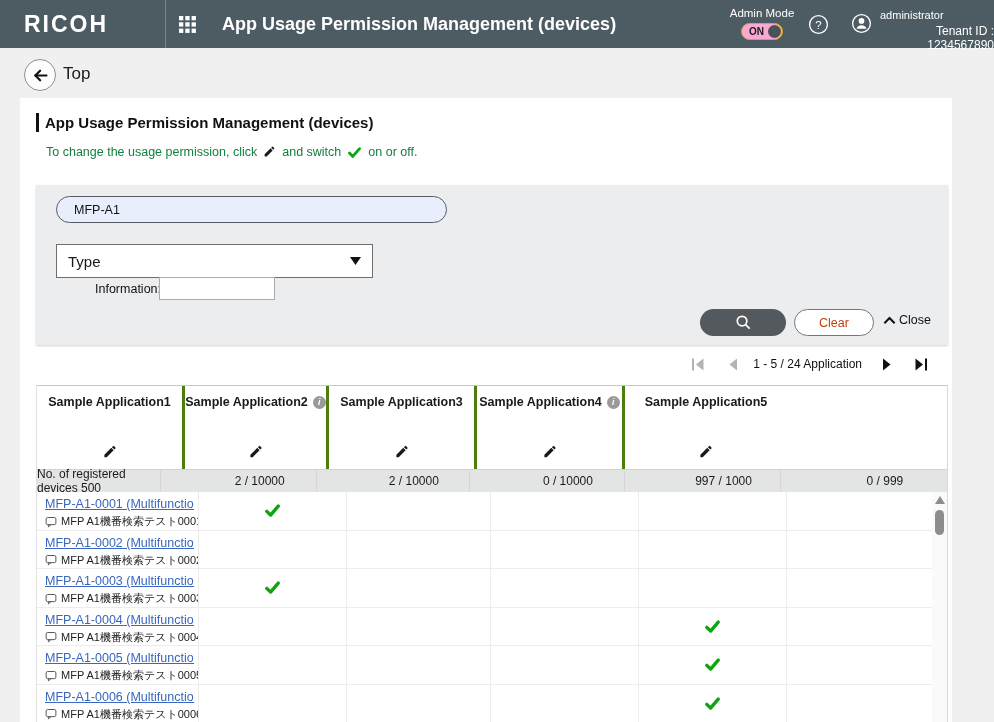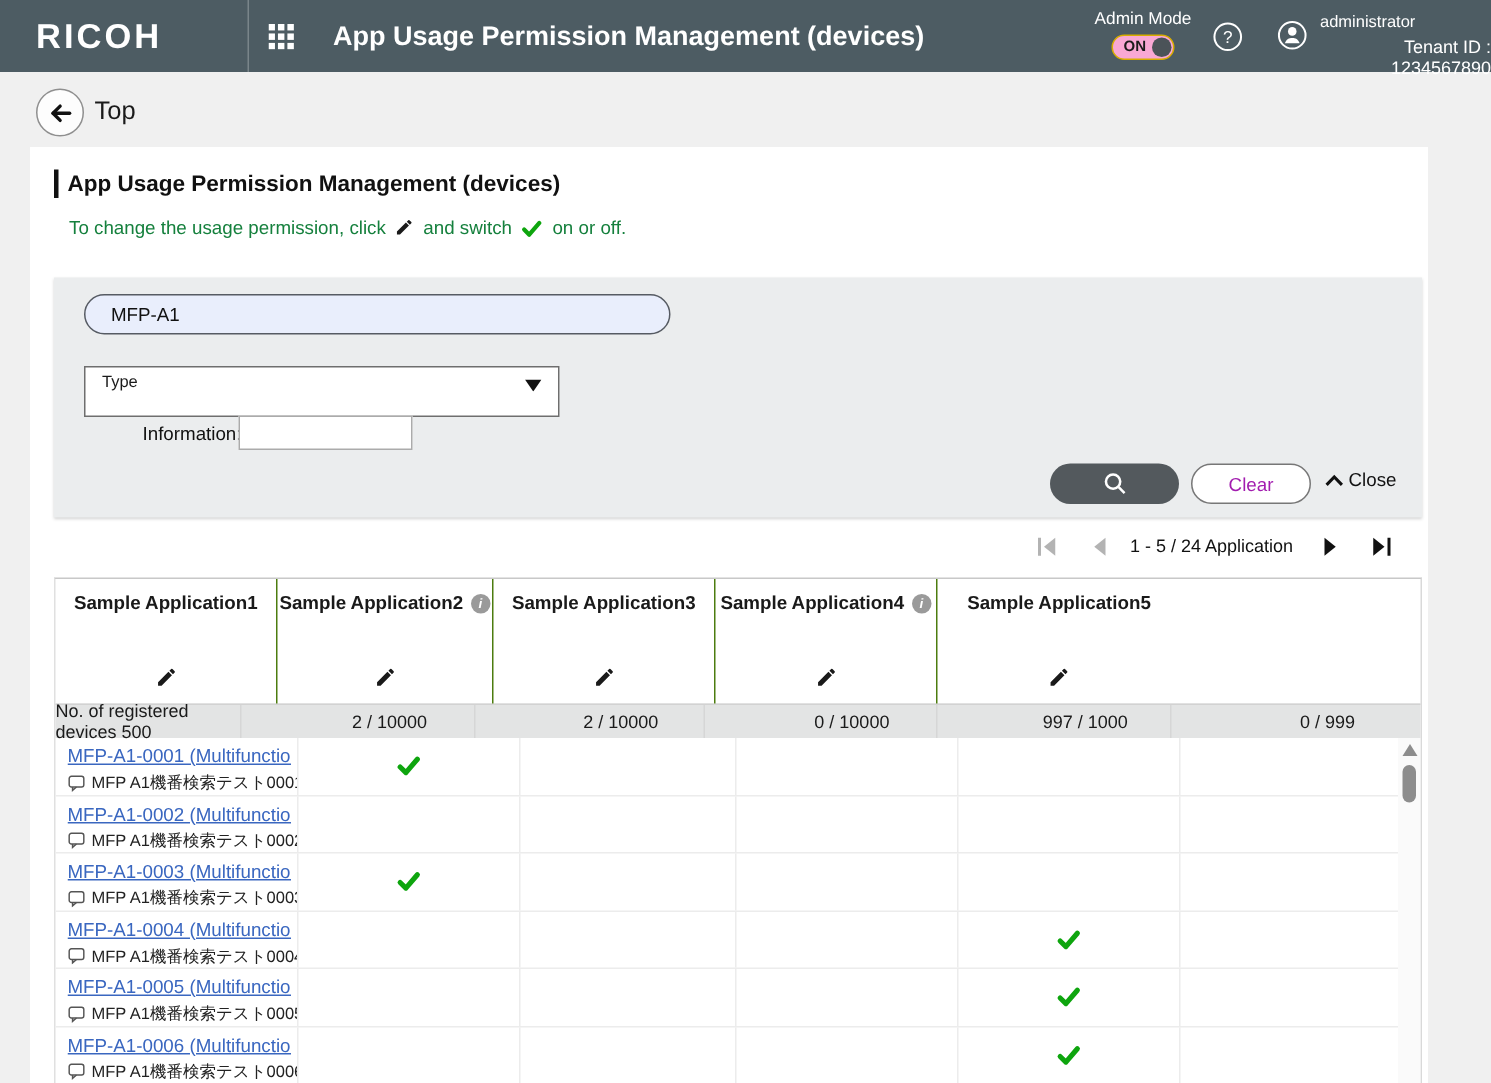--- a/index.html
+++ b/index.html
@@ -29,38 +29,38 @@
   
   .card { position:absolute; left:20px; top:98px; width:932px; height:624px; background:#fff; }
   .page-title-wrap { position:absolute; left:16px; top:15px; display:flex; align-items:center; }
   .title-bar { width:3px; height:19px; background:#111; margin-right:6px; }
   .page-title { font-size:15px; font-weight:bold; color:#111; }
   .instruction { position:absolute; left:16px; top:47px; font-size:12.5px; color:#15803d; display:flex; align-items:flex-start; gap:6px;margin-left:10px; }
 
   
   .search-panel { position:absolute; left:16px; top:87px; width:912px; height:160px; background:#ebedee; box-shadow:0 1px 2px rgba(0,0,0,.18); }
   .keyword-input { position:absolute; left:20px; top:11px; width:391px; height:27px; border-radius:14px; border:1px solid #565b63; background:#e9eefc; padding:0 17px; font-size:12.5px; color:#111; font-family:"Liberation Sans", sans-serif; outline:none; }
-  .type-select { position:absolute; left:20px; top:59px; width:317px; height:25px; background:#fff; border:1px solid #6e6e6e; display:flex; align-items:flex-end; justify-content:space-between; padding:16px 11px; font-size:11px; cursor:pointer; }
+  .type-select { position:absolute; left:20px; top:59px; width:317px; height:25px; background:#fff; border:1px solid #6e6e6e; display:flex; align-items:center; justify-content:space-between; padding:16px 11px; font-size:15px; cursor:pointer; }
   .info-label { position:absolute; left:59px; top:97px; font-size:12.5px; color:#111; }
   .info-input { position:absolute; left:123px; top:92px; width:116px; height:23px; border:1px solid #ababab; background:#fff; padding:0 6px; font-size:12.5px; font-family:"Liberation Sans", sans-serif; outline:none; }
   .search-btn { position:absolute; left:664px; top:124px; width:86px; height:27px; border:none; border-radius:14px; background:#53595d; display:flex; align-items:center; justify-content:center; cursor:pointer; }
-  .clear-btn { position:absolute; left:758px; top:124px; width:80px; height:27px; border:1px solid #777; border-radius:14px; background:#fff; font-size:12.5px; font-family:"Liberation Sans", sans-serif; color:#a21caf; cursor:pointer; }
+  .clear-btn { position:absolute; left:758px; top:124px; width:80px; height:27px; border:1px solid #777; border-radius:14px; background:#fff; font-size:12.5px; font-family:"Liberation Sans", sans-serif; color:#c2410c; cursor:pointer; }
   .close-ctl { position:absolute; left:847px; top:128px; display:flex; align-items:center; gap:3px; cursor:pointer; font-size:12.5px; color:#111; }
 
   
   .pagination { position:absolute; right:20px; top:247px; height:38px; display:flex; align-items:center; }
   .pg-btn { display:flex; align-items:center; justify-content:center; width:22px; height:22px; cursor:pointer; }
   .pg-label { font-size:12px; color:#111; margin:0 14px 0 10px; }
   .pg-gap { width:12px; }
 
   
   .perm-table { position:absolute; left:16px; top:287px; width:912px; border-top:1px solid #c8c8c8; border-left:1px solid #e0e0e0; border-right:1px solid #d9d9d9; }
   .thead-row { display:flex; height:83px; }
   .th-serial { width:162px; display:flex; align-items:center; justify-content:center; font-size:12.5px; font-weight:bold; border-right:1px solid #e0e0e0; }
-  .th-app { position:relative; text-align:center; padding-top:9px; border-right:1px solid #4d7c0f; }
+  .th-app { position:relative; text-align:center; padding-top:9px; border-right:3px solid #4d7c0f; }
   .th-app:last-child { border-right:none; }
   .app-name-line { display:flex; align-items:center; justify-content:center; gap:5px; }
   .app-name { font-size:12.5px; font-weight:bold; }
   .info-icon { width:13px; height:13px; border-radius:50%; background:#9a9a9a; color:#fff; font-size:9px; font-weight:bold; font-style:italic; display:inline-flex; align-items:center; justify-content:center; cursor:pointer; }
   .pencil-btn { position:absolute; bottom:10px; left:50%; transform:translateX(-50%); cursor:pointer; line-height:0; }
   .summary-row { display:flex; height:23px; background:#e3e4e4; border-top:1px solid #d2d2d2;gap:42px; }
   .td-reg { width:162px; display:flex; align-items:center; justify-content:center; font-size:12px; border-right:1px solid #d6d6d6; }
   .td-usage { display:flex; align-items:center; justify-content:center; font-size:12px; border-right:1px solid #d6d6d6; }
   .td-usage:last-child { border-right:none; }
   .tbody { position:relative; height:231px; overflow:hidden; }

